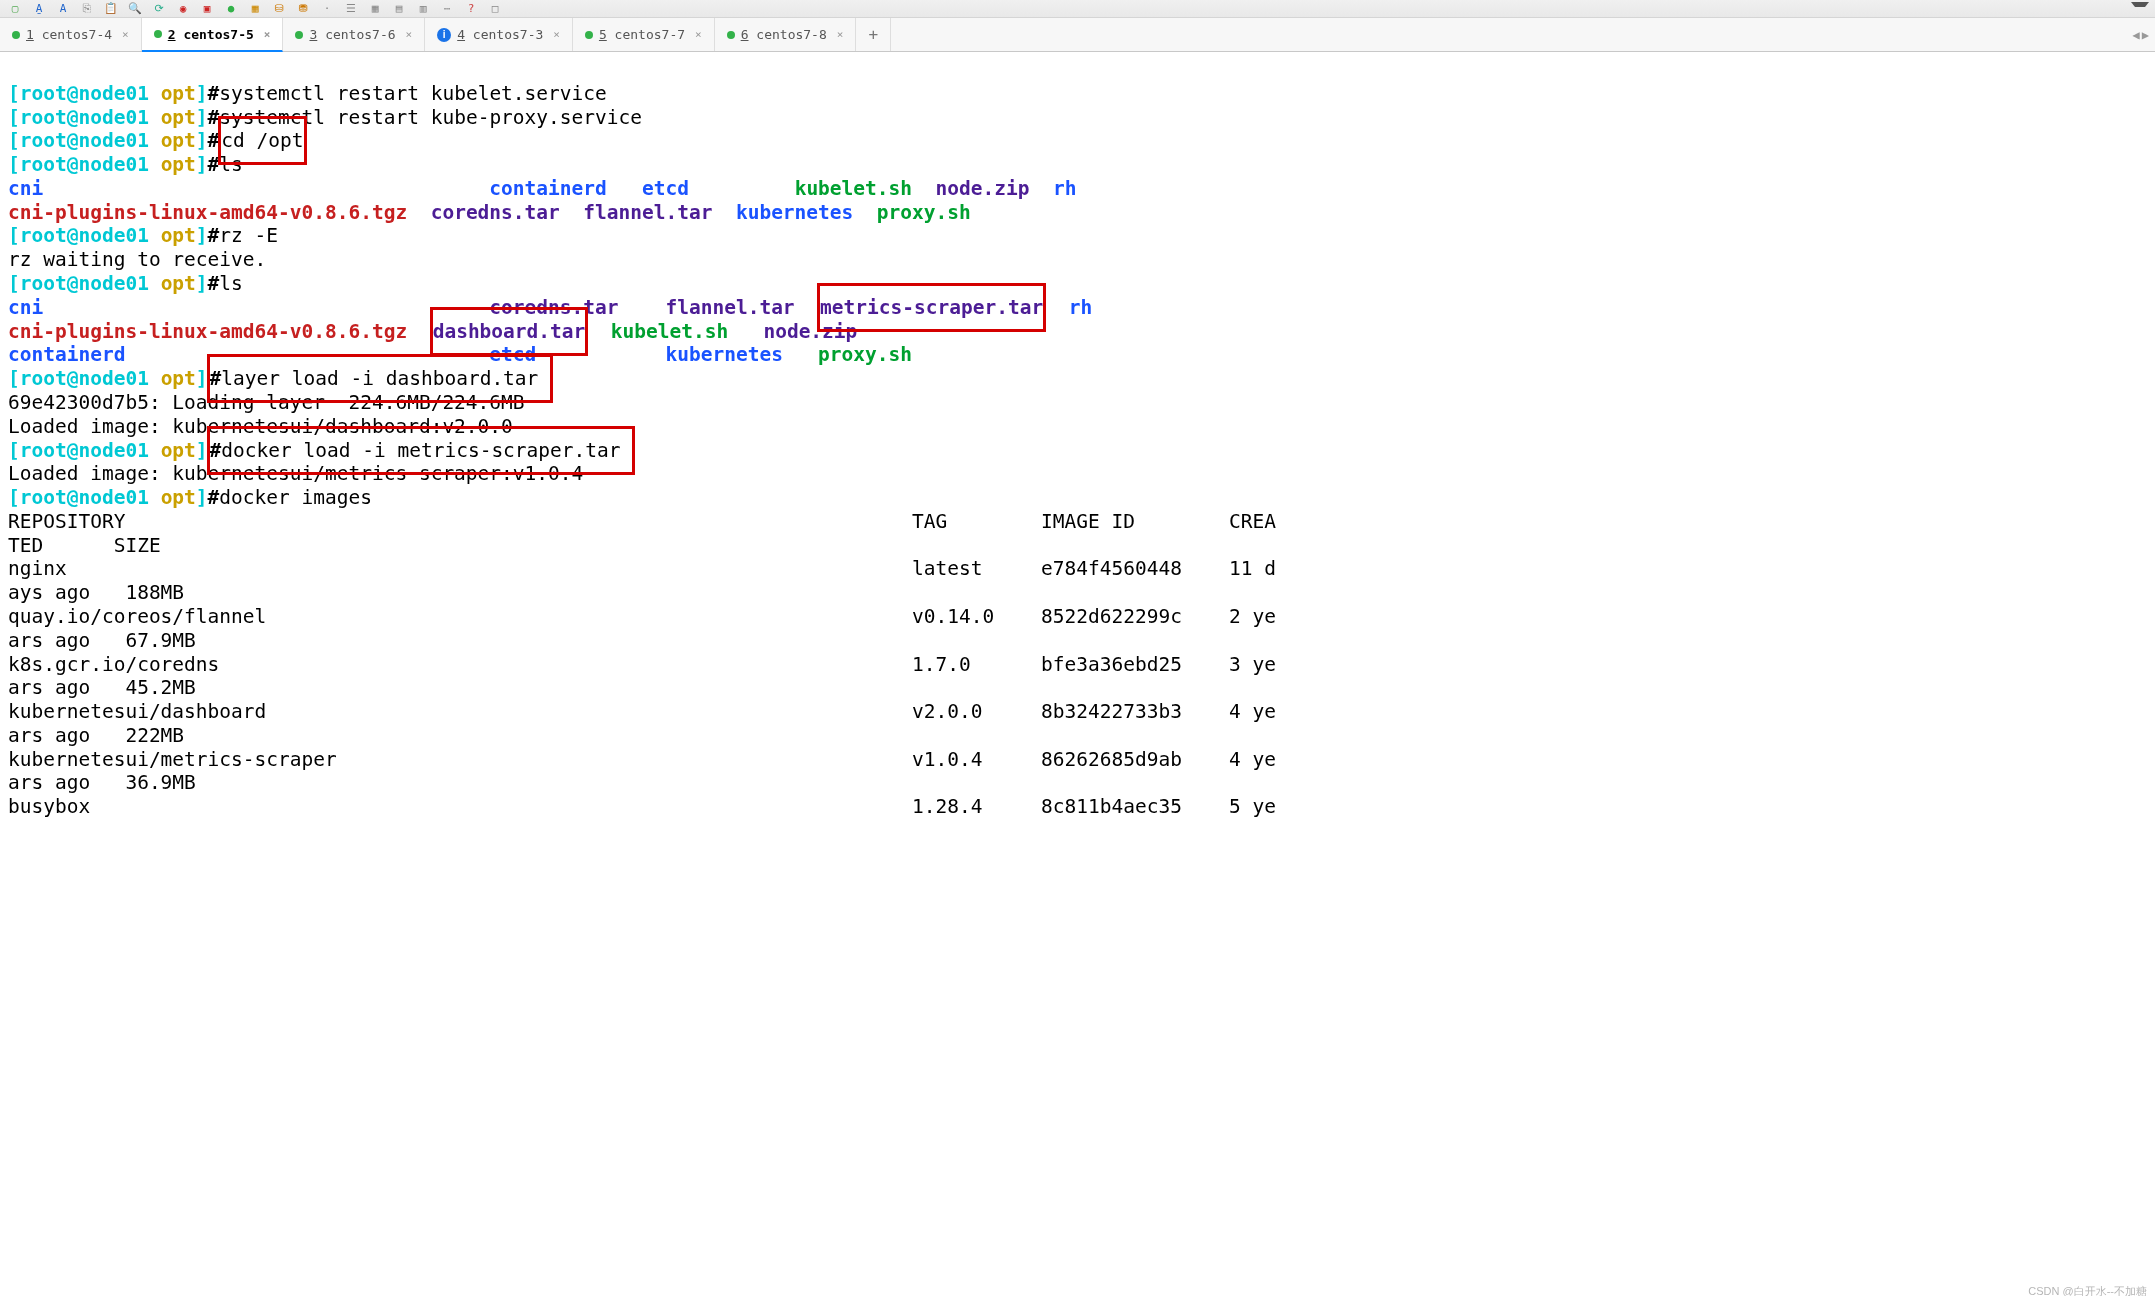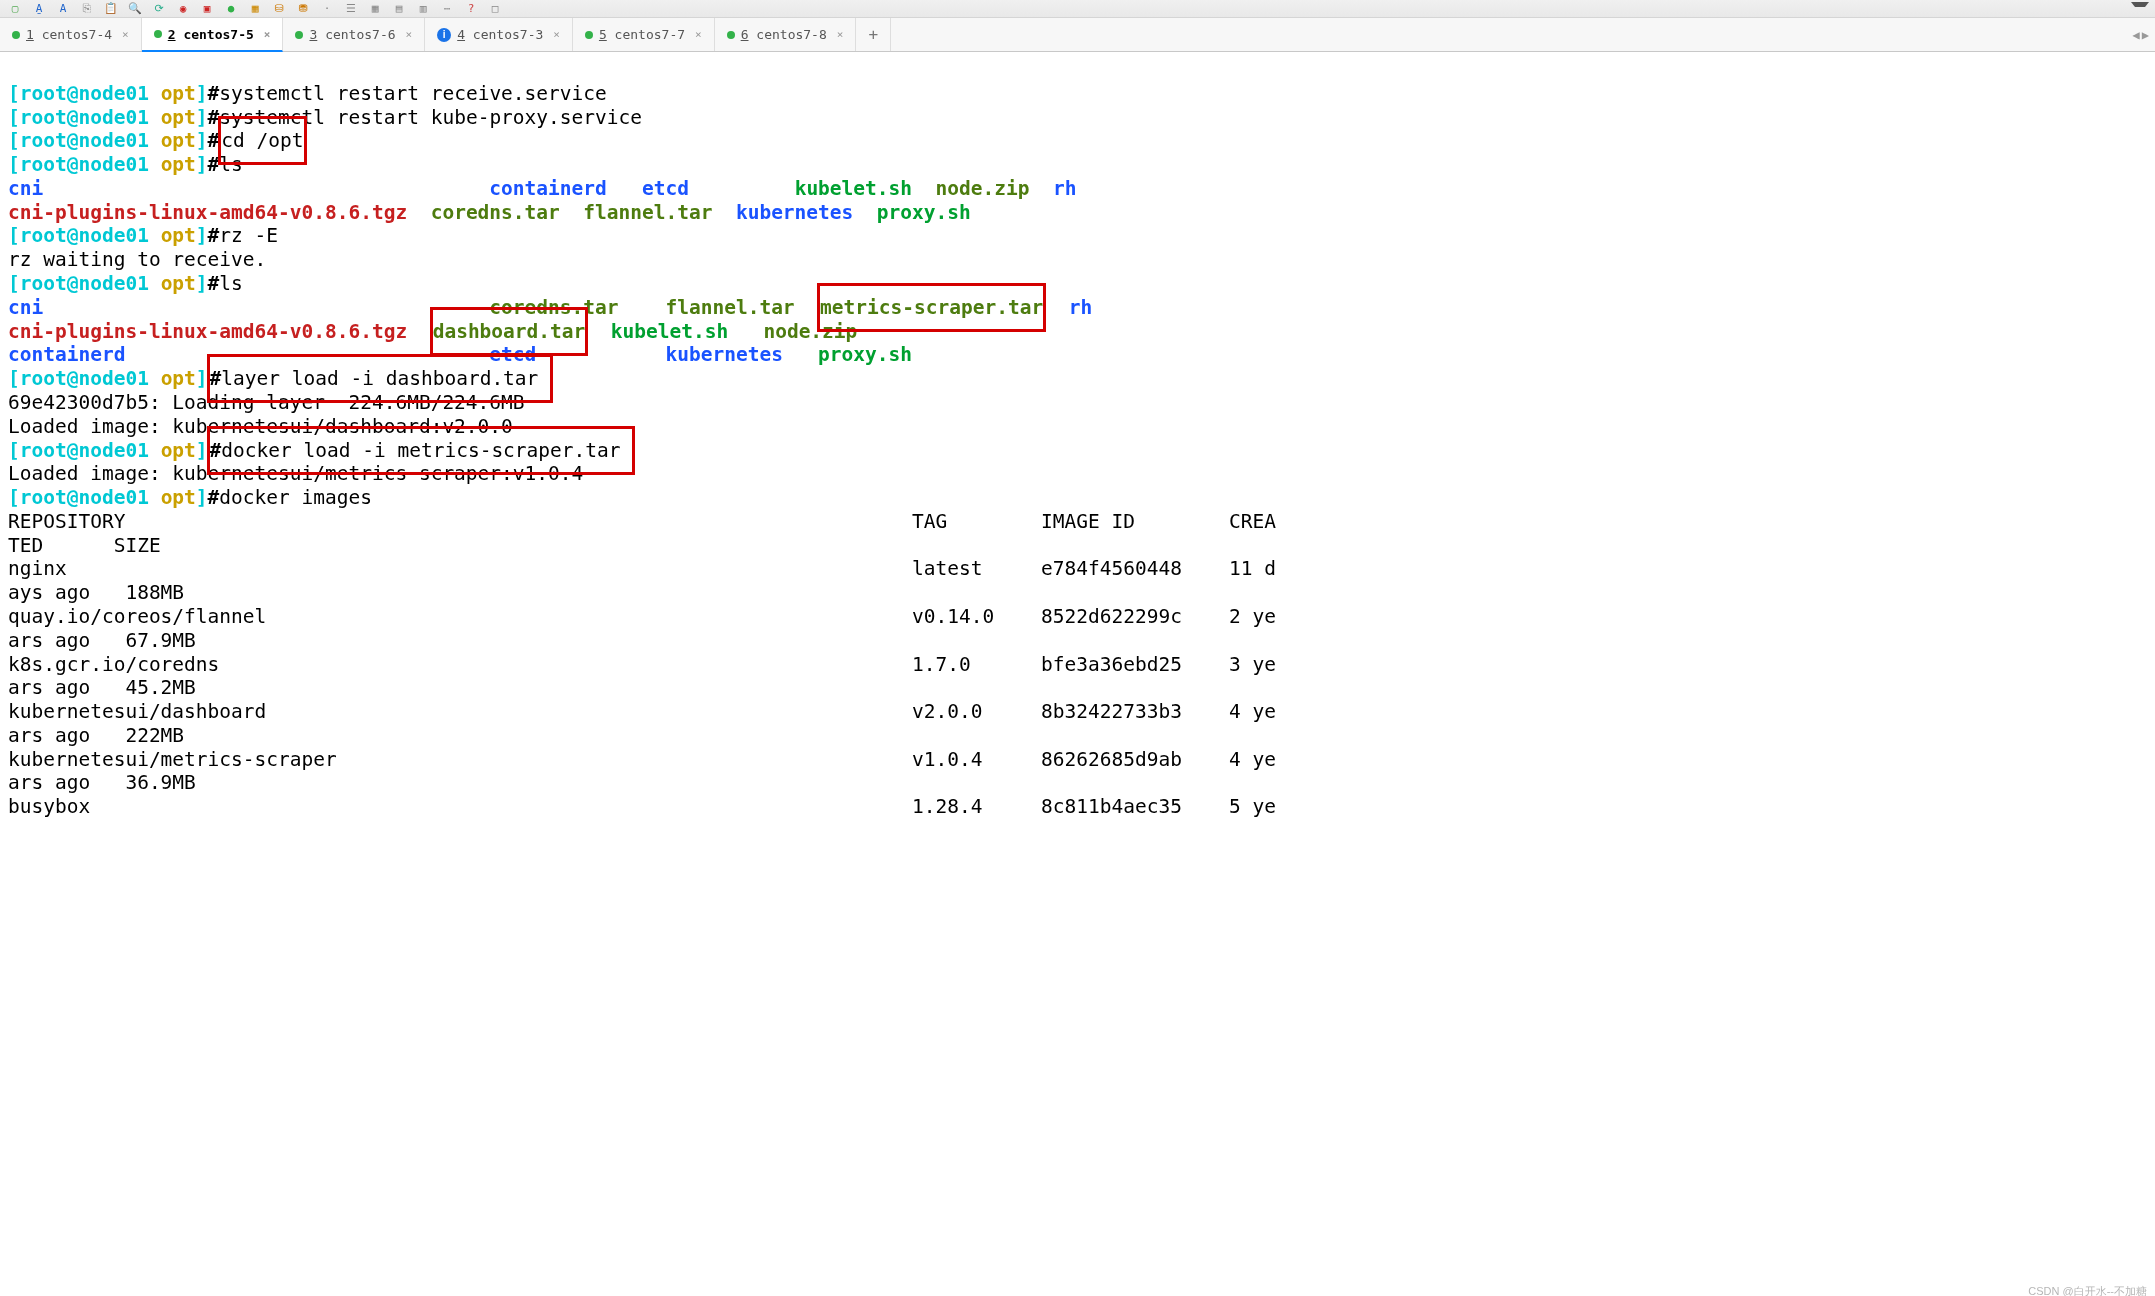--- a/index.html
+++ b/index.html
@@ -82,21 +82,21 @@
       color:#000;
       position:relative;
       height: calc(100% - 44px);
       overflow:hidden;
     }
     .prompt-user { color:#00c8d4; font-weight:bold; }
     .prompt-path { color:#caa000; font-weight:bold; }
     .prompt-hash { color:#000; font-weight:bold; }
     .c-blue { color:#1a53ff; font-weight:bold; }
     .c-green { color:#00a030; font-weight:bold;text-align:right; }
-    .c-orange { color:#4d7c0f; font-weight:bold; }
+    .c-orange { color:#4c1d95; font-weight:bold; }
     .c-red { color:#c62020; font-weight:bold; }
     .nowrap { white-space:pre; }
 
     .redbox { outline:3px solid #d40000; outline-offset:-2px; padding:12px 2px; }
 
     
     .watermark {
       position:absolute; right:8px; bottom:6px;
       font-size:11px; color:rgba(120,120,120,0.55);
       font-family:"Microsoft YaHei","PingFang SC",sans-serif;
@@ -172,21 +172,21 @@
     <span class="tab-close">×</span>
   </div>
   <div class="tab add">+</div>
   <div class="navbtns">
     <span>◀</span>
     <span>▶</span>
   </div>
 </div>
 
 <div class="terminal nowrap">
-<span class="prompt-user">[root@node01 </span><span class="prompt-path">opt</span><span class="prompt-user">]</span><span class="prompt-hash">#</span><span>systemctl restart receive.service</span>
+<span class="prompt-user">[root@node01 </span><span class="prompt-path">opt</span><span class="prompt-user">]</span><span class="prompt-hash">#</span><span>systemctl restart kubelet.service</span>
 <span class="prompt-user">[root@node01 </span><span class="prompt-path">opt</span><span class="prompt-user">]</span><span class="prompt-hash">#</span><span>systemctl restart kube-proxy.service</span>
 <span class="prompt-user">[root@node01 </span><span class="prompt-path">opt</span><span class="prompt-user">]</span><span class="prompt-hash">#</span><span class="redbox">cd /opt</span>
 <span class="prompt-user">[root@node01 </span><span class="prompt-path">opt</span><span class="prompt-user">]</span><span class="prompt-hash">#</span><span>ls</span>
 <span class="c-blue">cni</span>                                      <span class="c-blue">containerd</span>   <span class="c-blue">etcd</span>         <span class="c-green">kubelet.sh</span>  <span class="c-orange">node.zip</span>  <span class="c-blue">rh</span>
 <span class="c-red">cni-plugins-linux-amd64-v0.8.6.tgz</span>  <span class="c-orange">coredns.tar</span>  <span class="c-orange">flannel.tar</span>  <span class="c-blue">kubernetes</span>  <span class="c-green">proxy.sh</span>
 <span class="prompt-user">[root@node01 </span><span class="prompt-path">opt</span><span class="prompt-user">]</span><span class="prompt-hash">#</span><span>rz -E</span>
 <span>rz waiting to receive.</span>
 <span class="prompt-user">[root@node01 </span><span class="prompt-path">opt</span><span class="prompt-user">]</span><span class="prompt-hash">#</span><span>ls</span>
 <span class="c-blue">cni</span>                                      <span class="c-orange">coredns.tar</span>    <span class="c-orange">flannel.tar</span>  <span class="c-orange redbox">metrics-scraper.tar</span>  <span class="c-blue">rh</span>
 <span class="c-red">cni-plugins-linux-amd64-v0.8.6.tgz</span>  <span class="c-orange redbox">dashboard.tar</span>  <span class="c-green">kubelet.sh</span>   <span class="c-orange">node.zip</span>

